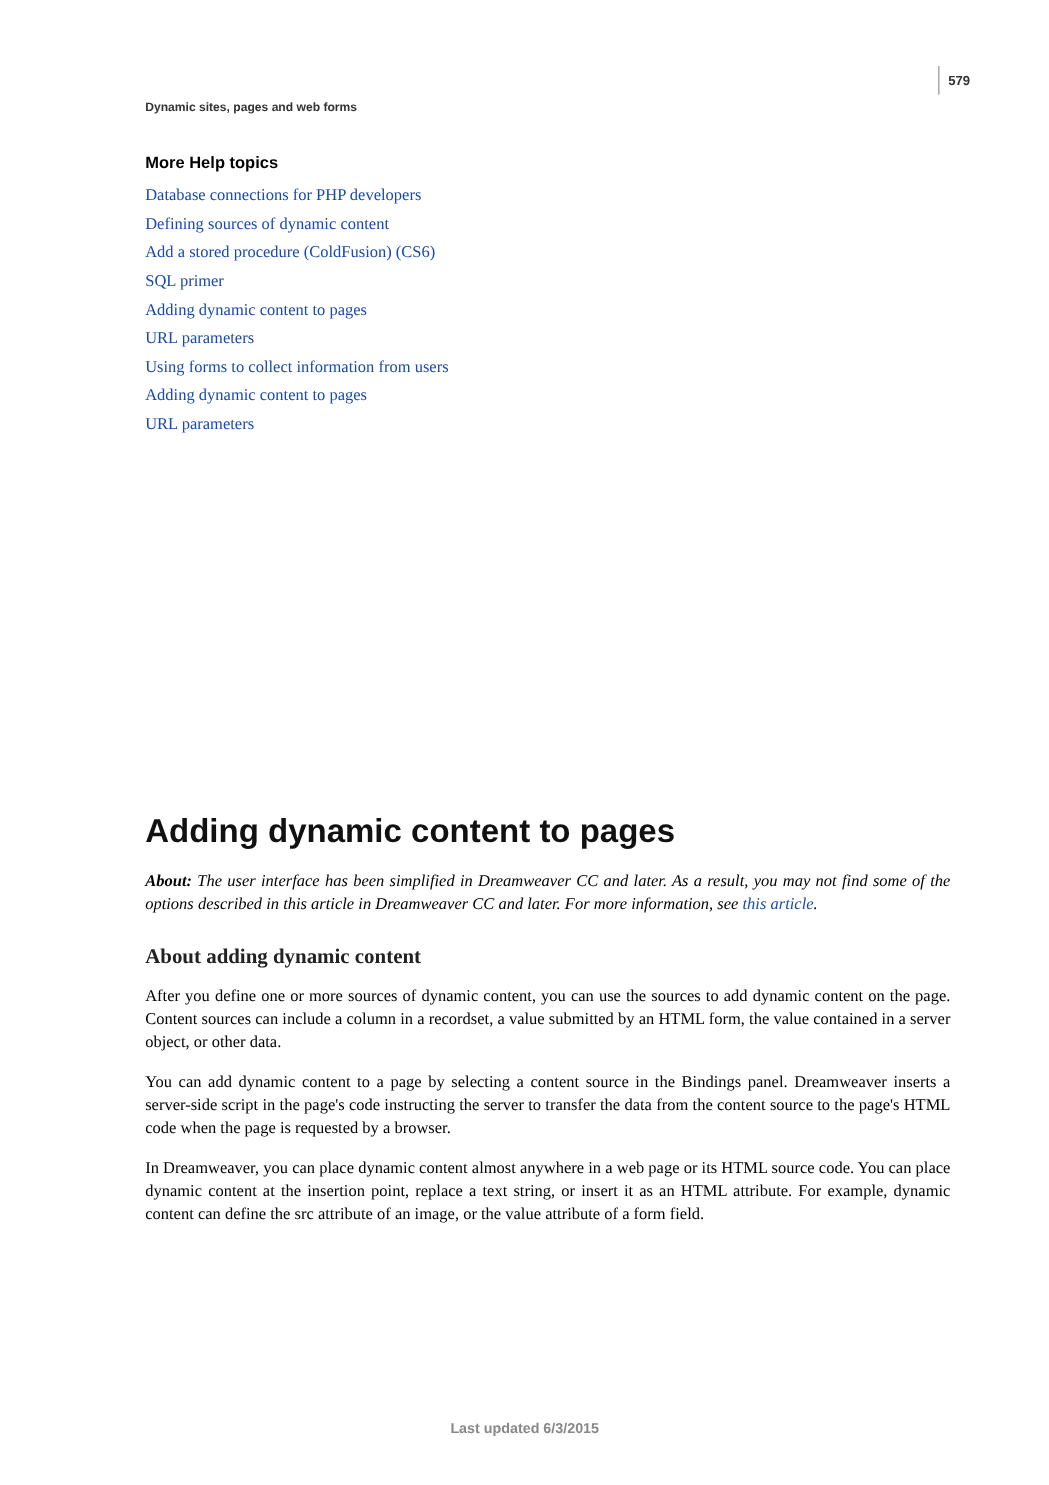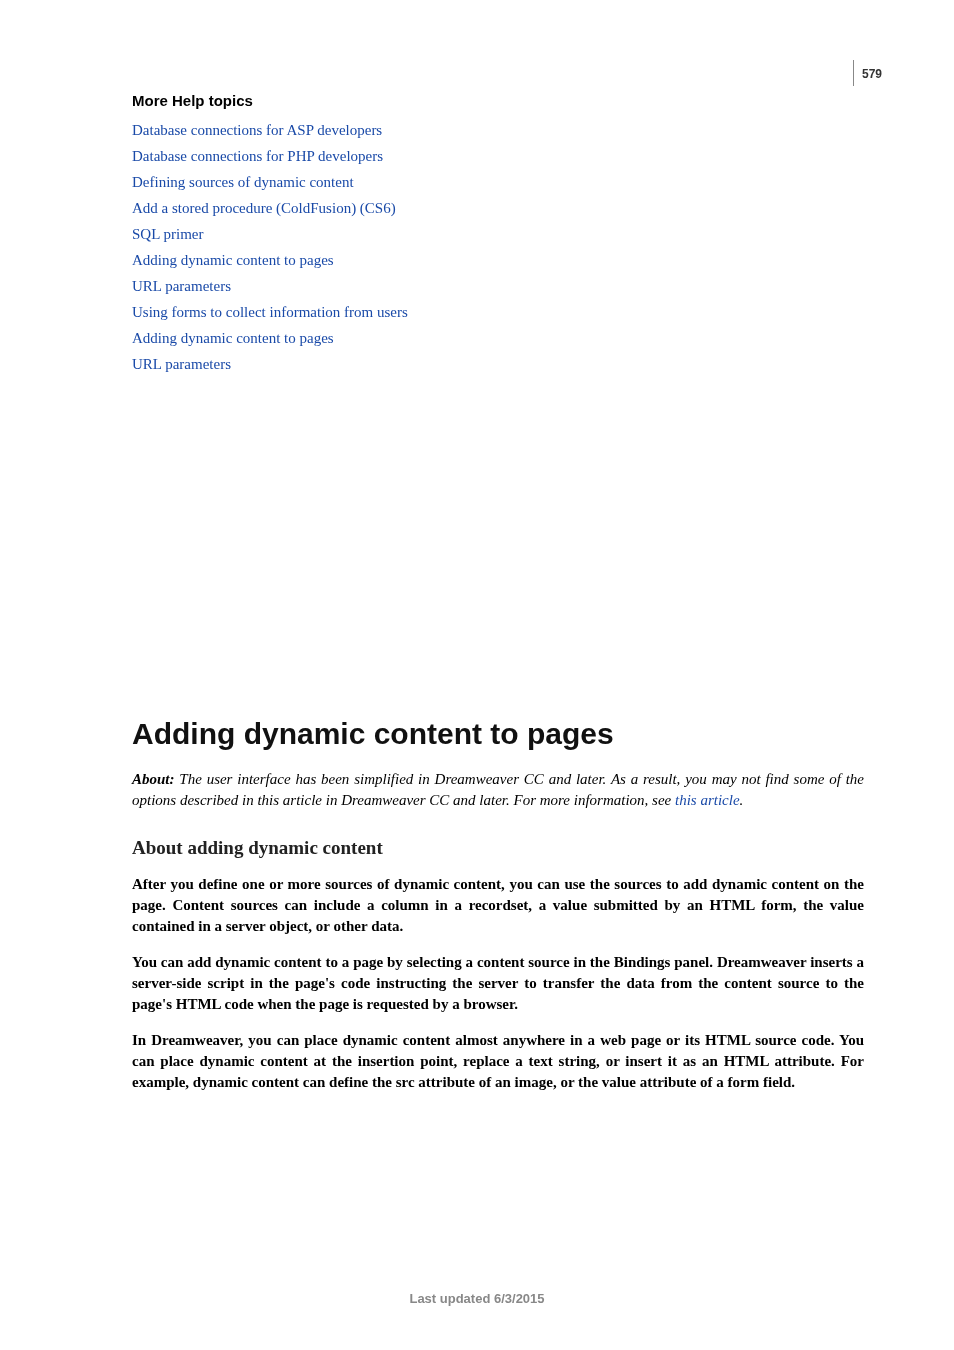--- a/index.html
+++ b/index.html
@@ -89,21 +89,20 @@
     font-weight: 700;
     font-size: 19px;
     color: #222;
     margin-bottom: 8px;
   }
   .body-para {
     font-size: 15px;
     line-height: 21px;
     margin-bottom: 14px;
     text-align: justify;
-    font-weight: bold;
   }
   .footer {
     position: absolute;
     bottom: 44px;
     left: 0;
     right: 0;
     text-align: center;
     font-family: "Myriad Pro", "Helvetica Neue", Arial, sans-serif;
     font-weight: 700;
     font-size: 13px;
@@ -112,25 +111,25 @@
 </style>
 </head>
 <body>
 
 <div class="page">
 
   <div class="page-number-wrap">
     <span class="page-number">579</span>
   </div>
 
+  <div class="running-head">Dynamic sites, pages and web forms</div>
 
   <div class="section-heading">More Help topics</div>
 
   <div class="links">
-    <p class="link-item"><a class="link-anchor">Database connections for ASP developers</a></p>
     <p class="link-item"><a class="link-anchor">Database connections for PHP developers</a></p>
     <p class="link-item"><a class="link-anchor">Defining sources of dynamic content</a></p>
     <p class="link-item"><a class="link-anchor">Add a stored procedure (ColdFusion) (CS6)</a></p>
     <p class="link-item"><a class="link-anchor">SQL primer</a></p>
     <p class="link-item"><a class="link-anchor">Adding dynamic content to pages</a></p>
     <p class="link-item"><a class="link-anchor">URL parameters</a></p>
     <p class="link-item"><a class="link-anchor">Using forms to collect information from users</a></p>
     <p class="link-item"><a class="link-anchor">Adding dynamic content to pages</a></p>
     <p class="link-item"><a class="link-anchor">URL parameters</a></p>
   </div>

